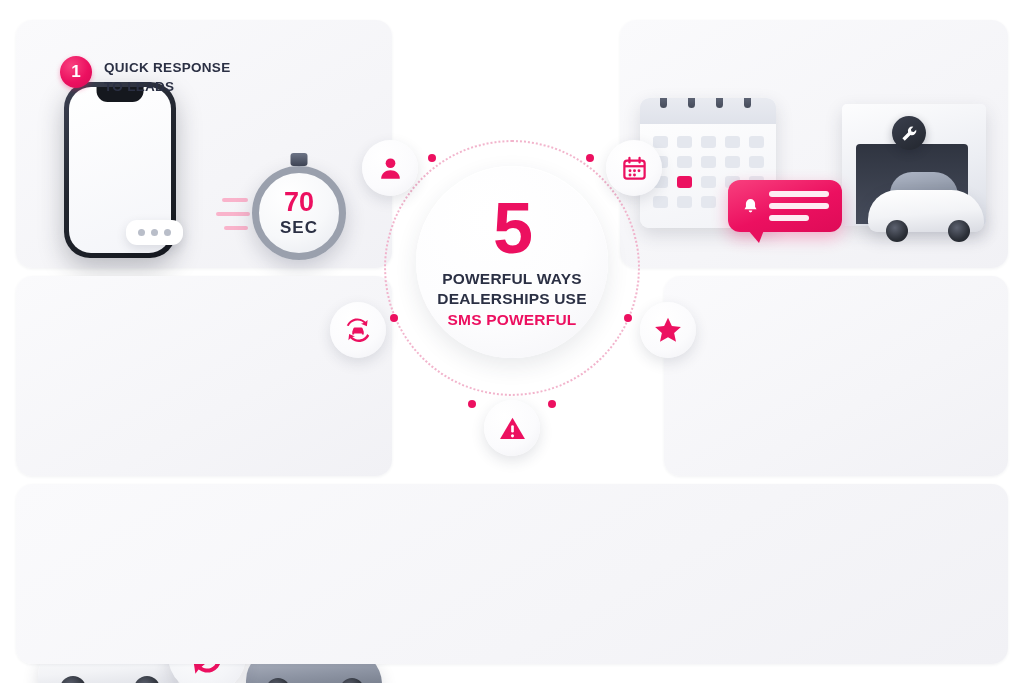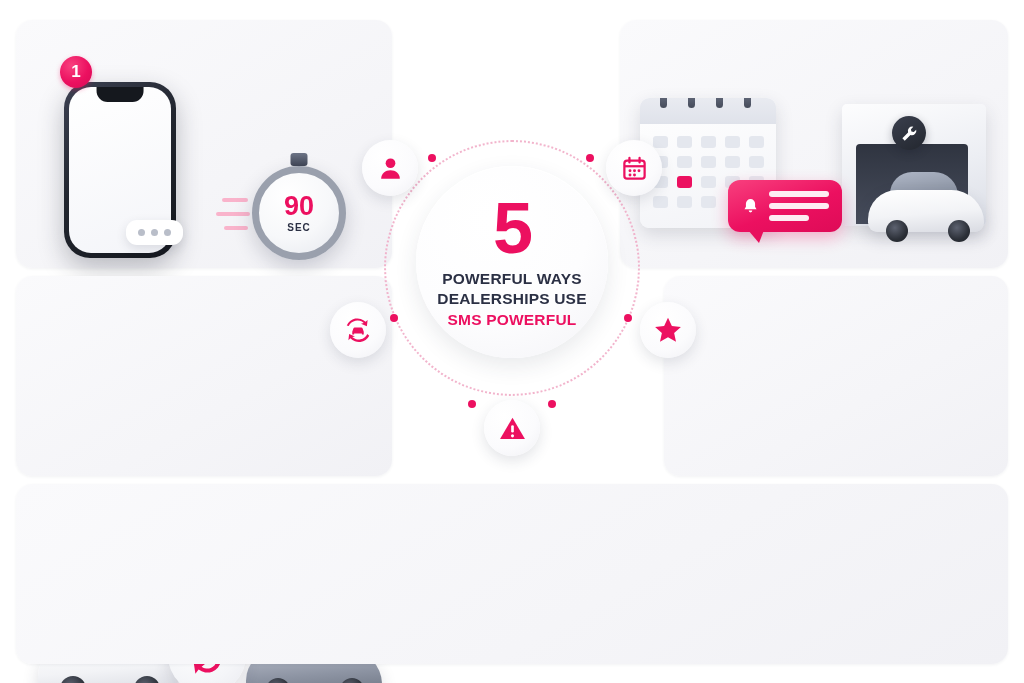--- a/index.html
+++ b/index.html
@@ -188,21 +188,21 @@
 
   .stopwatch {
     position: absolute; border-radius: 50%;
     background: radial-gradient(circle at 36% 28%, #ffffff 0%, #f7f8fa 55%, #e6e8ee 100%);
     border: 7px solid #9aa0ad;
     box-shadow: 0 8px 20px rgba(40,45,70,.2);
     display: flex; flex-direction: column;
     align-items: center; justify-content: center;
   }
   .sw-num { font-size: 27px; font-weight: bold; color: #ec1060; line-height: 1; }
-  .sw-unit { font-size: 10px; font-weight: bold; color: #2b3044; letter-spacing: 1px; margin-top: 2px; }
+  .sw-unit { font-size: 17px; font-weight: bold; color: #2b3044; letter-spacing: 1px; margin-top: 2px; }
   .sw-crown {
     position: absolute; left: 50%; transform: translateX(-50%); top: -20px;
     width: 17px; height: 13px; border-radius: 3px;
     background: linear-gradient(180deg, #6d7486 0%, #3e4454 100%);
   }
 
   .typing {
     position: absolute;
     background: #ffffff; border-radius: 11px;
     box-shadow: 0 4px 11px rgba(40,45,70,.13);
@@ -250,26 +250,28 @@
       <span class="tdot"></span>
       <span class="tdot"></span>
     </div>
 
     <div class="speed-line art" style="left:206px; top:178px; width:26px;"></div>
     <div class="speed-line art" style="left:200px; top:192px; width:34px;"></div>
     <div class="speed-line art" style="left:208px; top:206px; width:24px;"></div>
 
     <div class="stopwatch art" style="left:236px; top:146px; width:94px; height:94px;">
       <div class="sw-crown"></div>
-      <div class="sw-num">90</div>
+      <div class="sw-num">70</div>
       <div class="sw-unit">SEC</div>
     </div>
 
     <div class="hd" id="hd-1">
       <div class="badge">1</div>
+      <div class="hd-txt">QUICK RESPONSE
+TO LEADS</div>
     </div>
   </div>
 
   <div class="card" id="card-2">
 
     <div class="calendar art" style="left:20px; top:78px; width:136px; height:130px;">
       <div class="cal-head"></div>
       <div class="cal-ring" style="left:20px;"></div>
       <div class="cal-ring" style="left:48px;"></div>
       <div class="cal-ring" style="left:76px;"></div>

